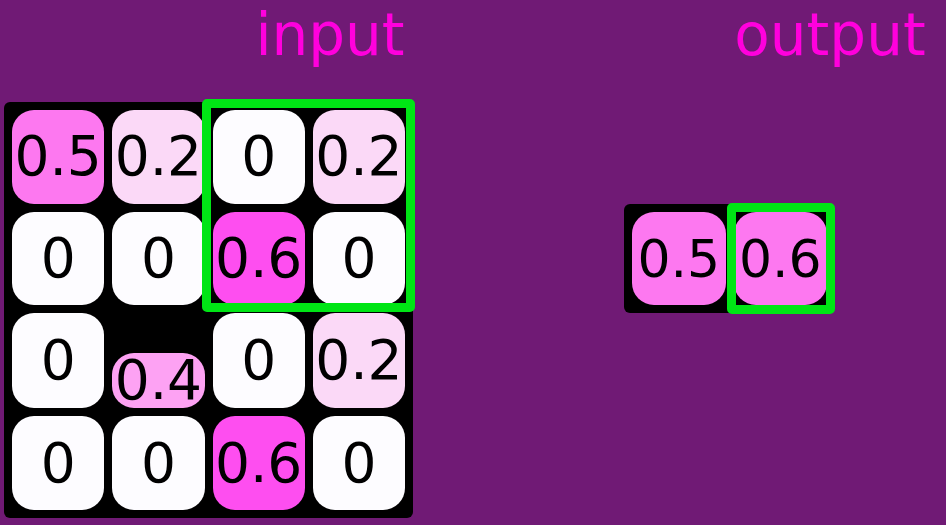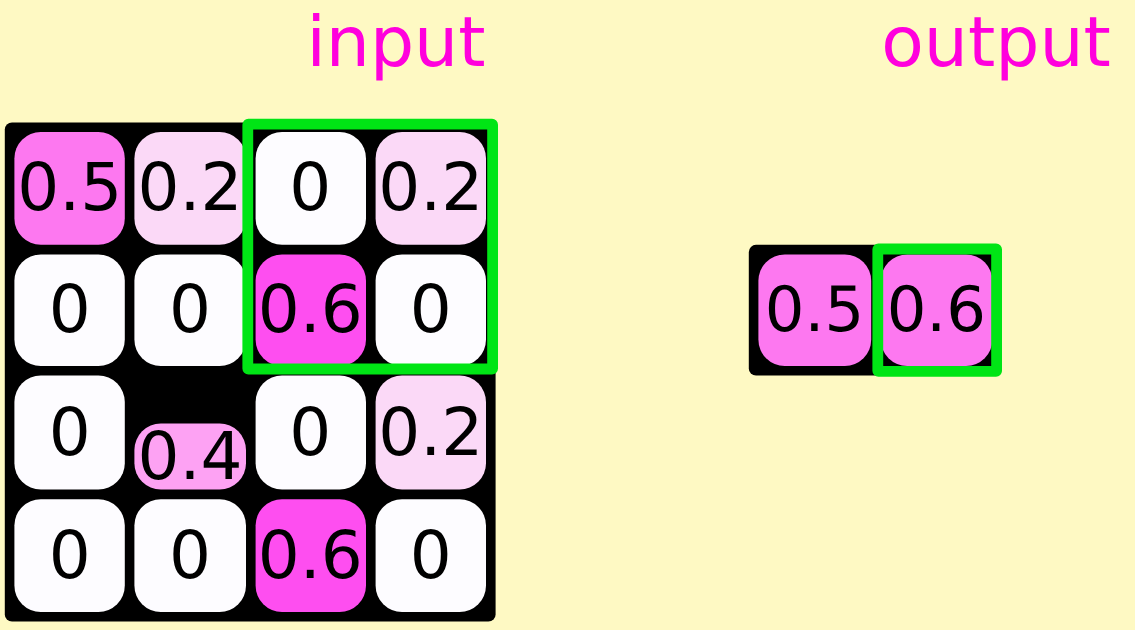--- a/index.html
+++ b/index.html
@@ -7,21 +7,21 @@
     padding: 0;
     background: #ffffff;
   }
   body {
     font-family: "DejaVu Sans", sans-serif;
   }
   #canvas {
     position: relative;
     width: 946px;
     height: 525px;
-    background: #fef9c3;
+    background: #701a75;
     overflow: hidden;
   }
 
   
   .title {
     position: absolute;
     color: #ff00dd;
     font-family: "DejaVu Sans", sans-serif;
     font-size: 58px;
     font-weight: 400;

